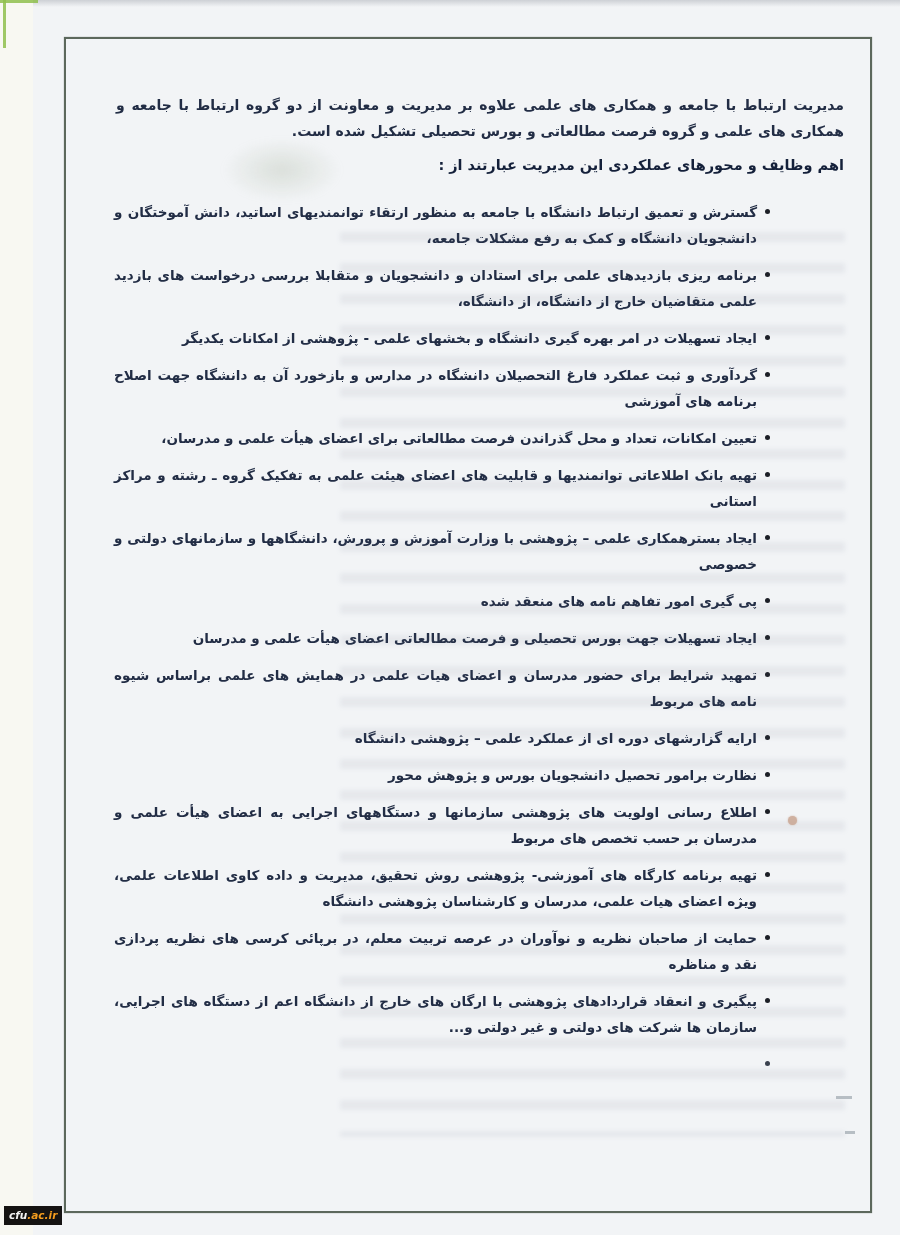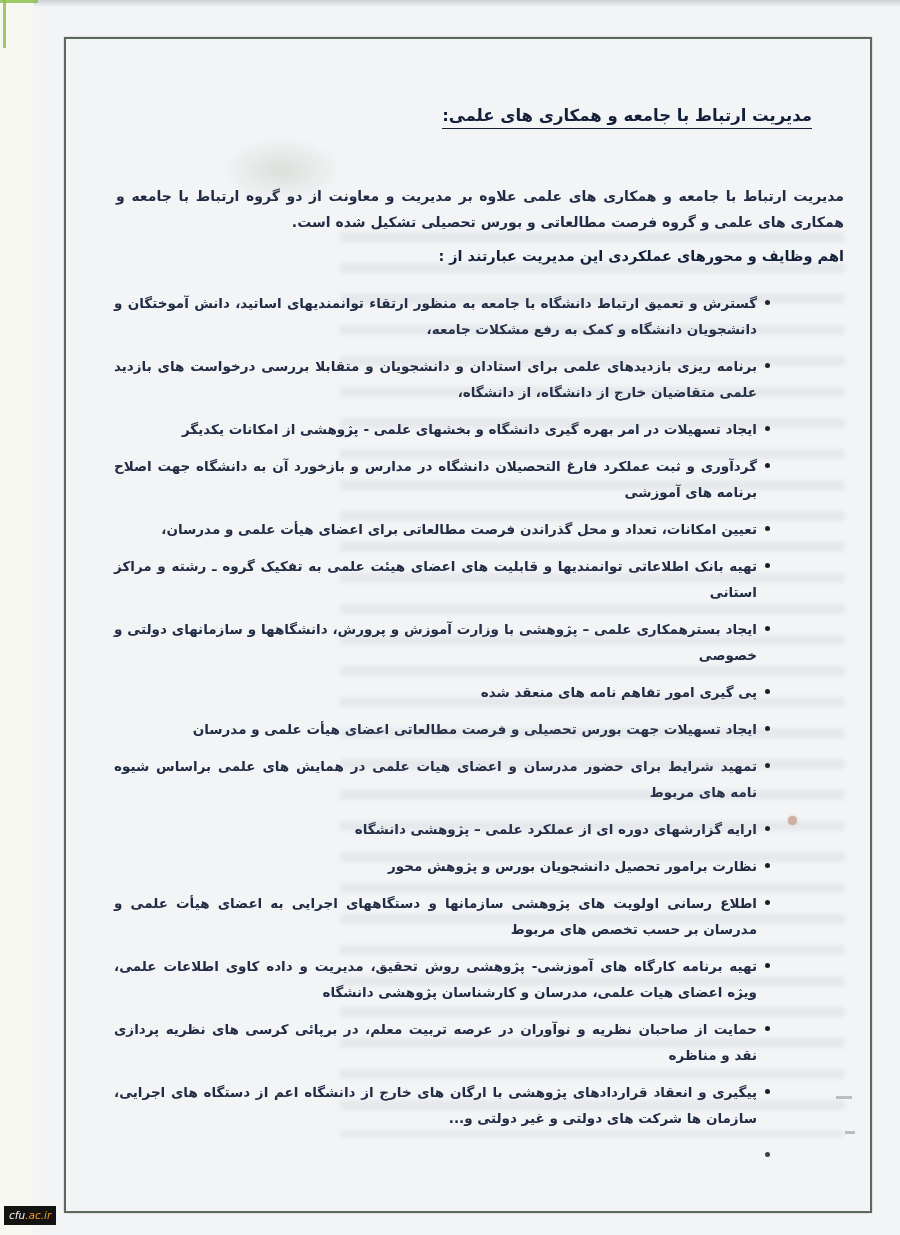--- a/index.html
+++ b/index.html
@@ -62,36 +62,35 @@
   ul.duties li .dot{
     position:absolute;right:-13px;top:10px;width:5px;height:5px;
     border-radius:50%;background:#1c1f26;
   }
   ul.duties li.light{font-size:12.4px;font-weight:400;color:#33405a;}
   ul.duties li.light .dot{background:#3a414e;width:5px;height:5px;}
   
   .watermark{
     position:absolute;left:4px;top:1206px;
     background:#151312;color:#f2f2f2;
-    font-size:10.5px;font-weight:400;font-style:italic;
+    font-size:10.5px;font-weight:700;font-style:italic;
     padding:2px 5px 3px 5px;direction:ltr;letter-spacing:0;
     line-height:14px;
   }
   .watermark .wm-acir{color:#f59d1e;}
 </style>
 </head>
 <body>
 
 <div class="top-shade"></div>
 <div class="left-strip"></div>
 <div class="corner-mark-v"></div>
 <div class="corner-mark-h"></div>
 
 <div class="frame">
-  <h1 class="title"><span class="u">مدیریت ارتباط با جامعه و همکاری های علمی:</span></h1>
 
   <p class="intro">مدیریت ارتباط با جامعه و همکاری های علمی علاوه بر مدیریت و معاونت از دو گروه ارتباط با جامعه و همکاری های علمی و گروه فرصت مطالعاتی و بورس تحصیلی تشکیل شده است.</p>
 
   <h2 class="section">اهم وظایف و محورهای عملکردی این مدیریت عبارتند از :</h2>
 
   <ul class="duties">
     <li><span class="dot"></span><span class="txt">گسترش و تعمیق ارتباط دانشگاه با جامعه به منظور ارتقاء توانمندیهای اساتید، دانش آموختگان و دانشجویان دانشگاه و کمک به رفع مشکلات جامعه،</span></li>
     <li><span class="dot"></span><span class="txt">برنامه ریزی بازدیدهای علمی برای استادان و دانشجویان و متقابلا بررسی درخواست های بازدید علمی متقاضیان خارج از دانشگاه، از دانشگاه،</span></li>
     <li><span class="dot"></span><span class="txt">ایجاد تسهیلات در امر بهره گیری دانشگاه و بخشهای علمی - پژوهشی از امکانات یکدیگر</span></li>
     <li><span class="dot"></span><span class="txt">گردآوری و ثبت عملکرد فارغ التحصیلان دانشگاه در مدارس و بازخورد آن به دانشگاه جهت اصلاح برنامه های آموزشی</span></li>

